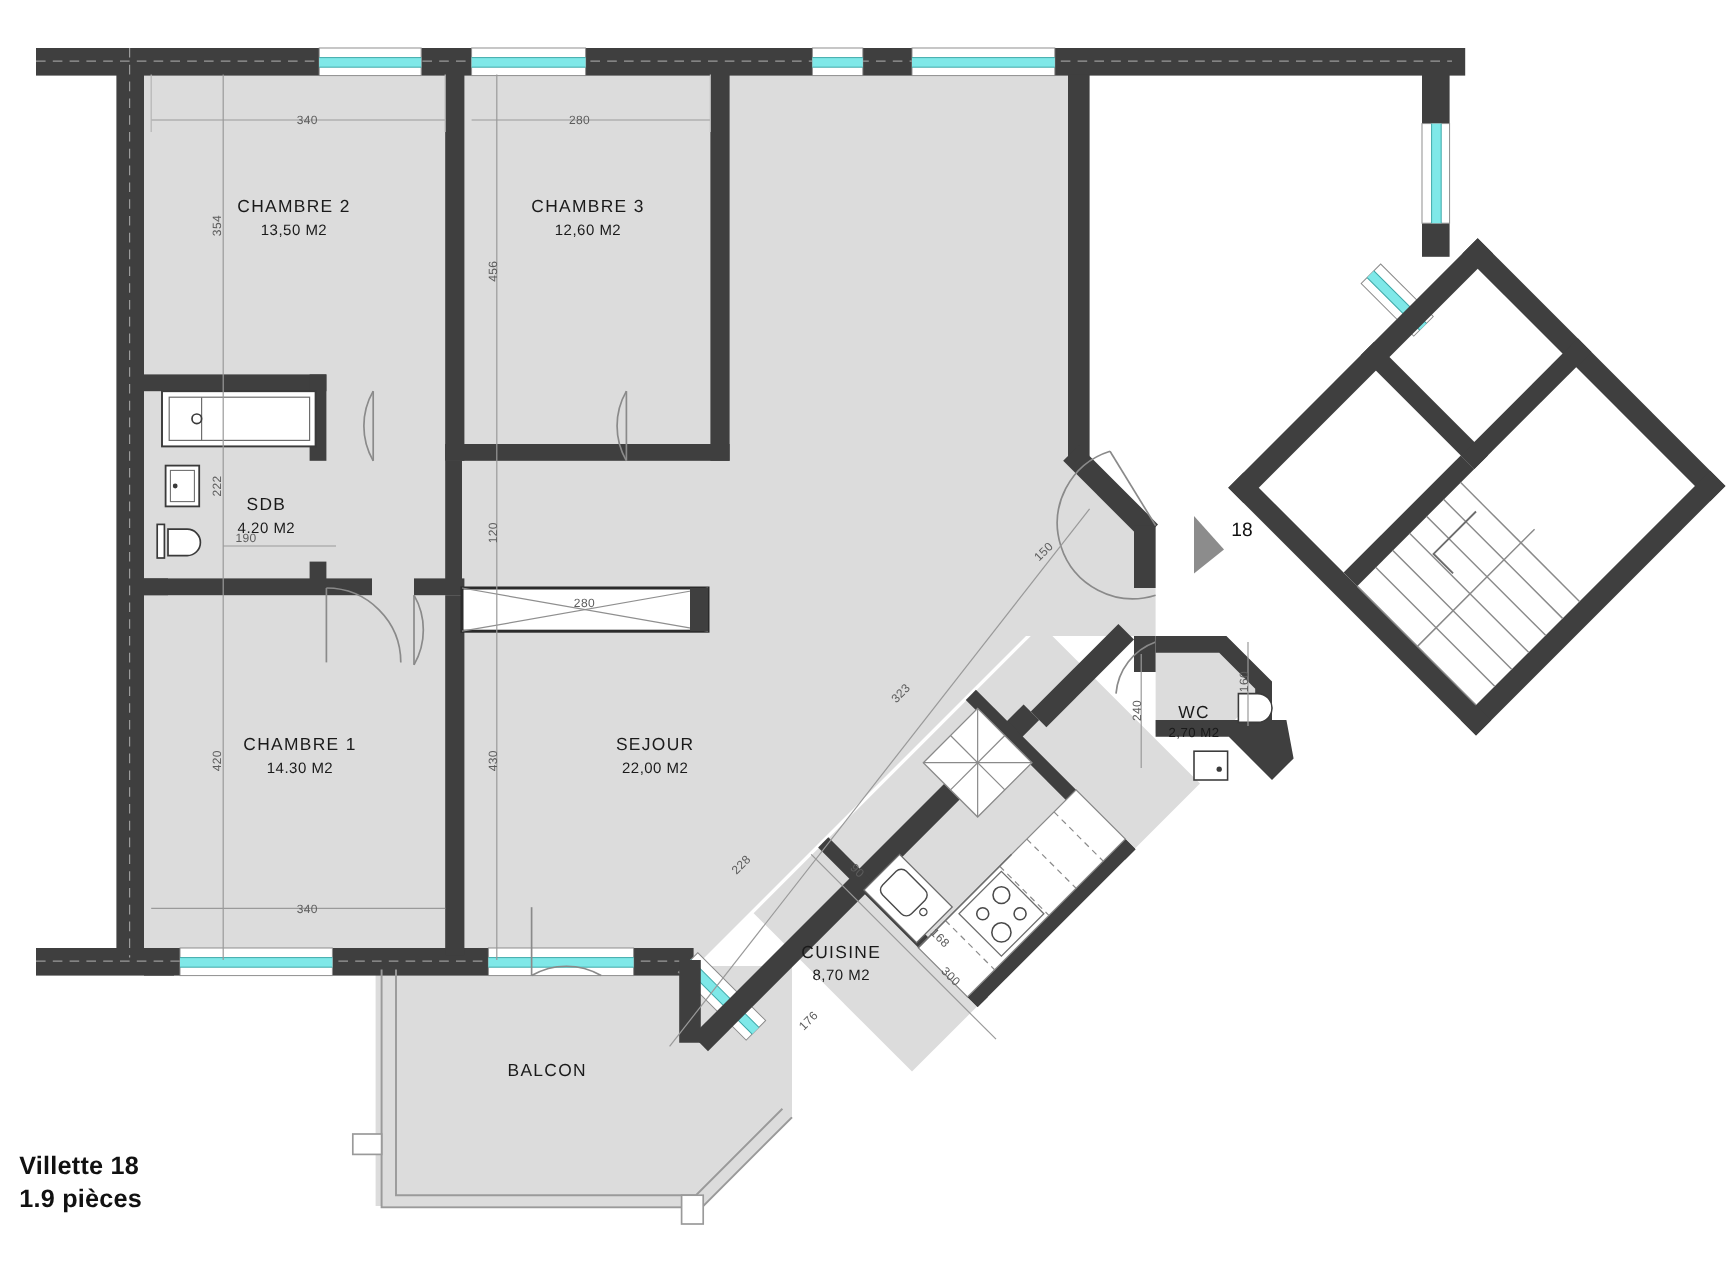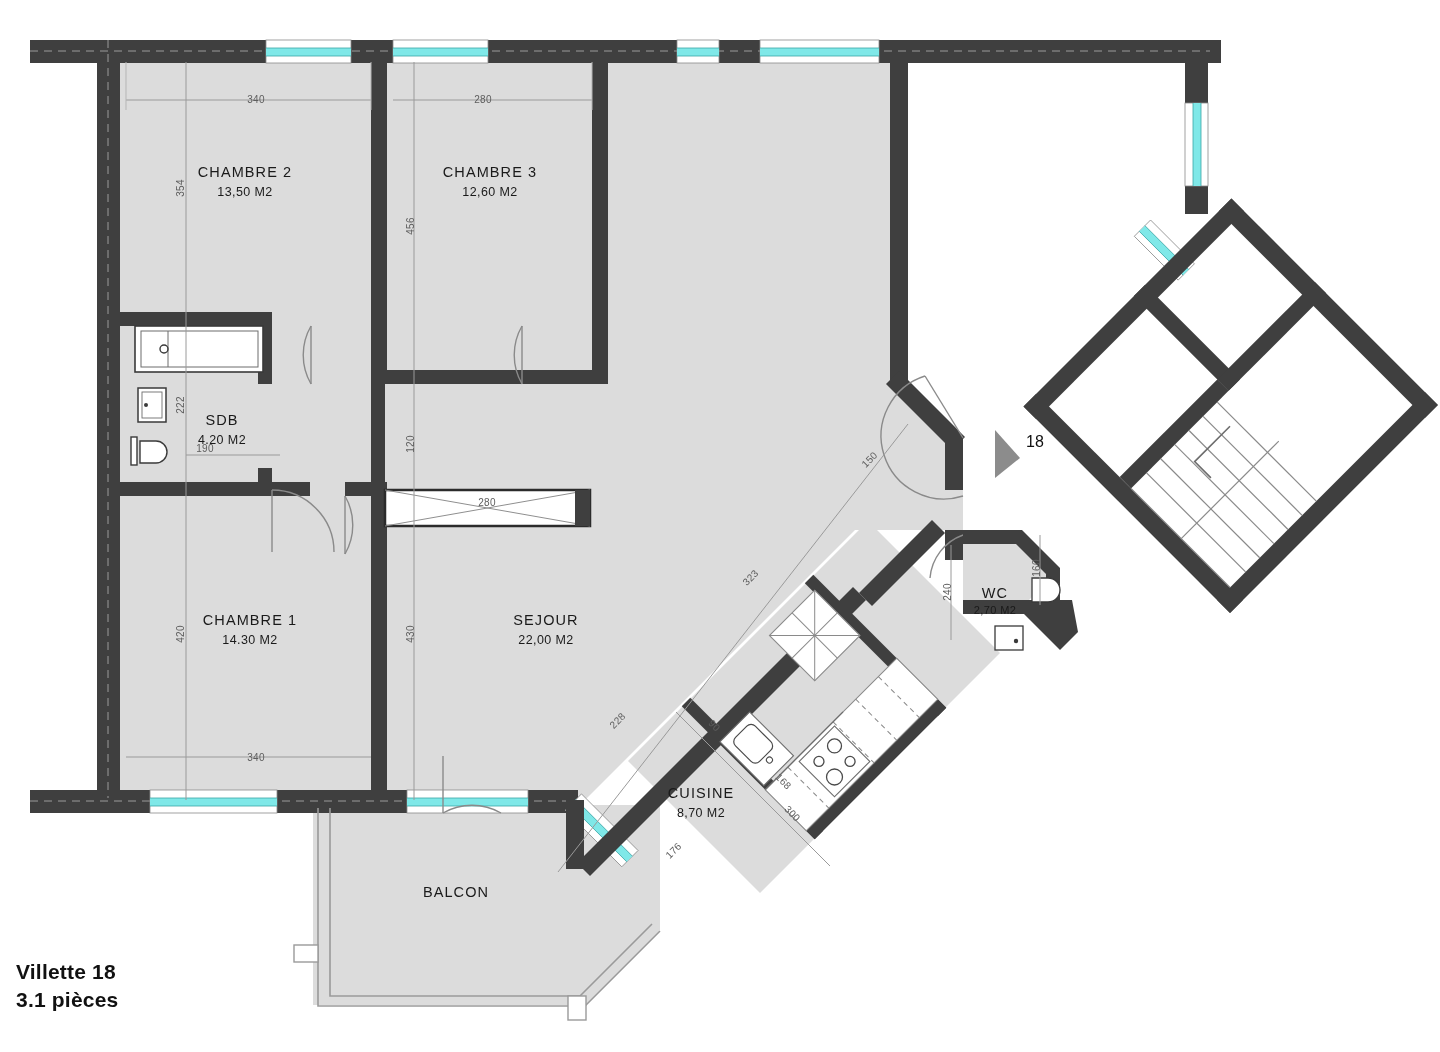--- a/index.html
+++ b/index.html
@@ -407,14 +407,14 @@
     <text class="dim-text" x="676" y="853" transform="rotate(-45 676 853)">176</text>
     <text class="dim-text" x="951" y="592" transform="rotate(-90 951 592)">240</text>
     <text class="dim-text" x="1040" y="568" transform="rotate(-90 1040 568)">160</text>
   </g>
 
 </svg>
 </div>
 
 <div class="caption">
   <div>Villette 18</div>
-  <div>3.1 pièces</div>
+  <div>1.9 pièces</div>
 </div>
 
 </body></html>

